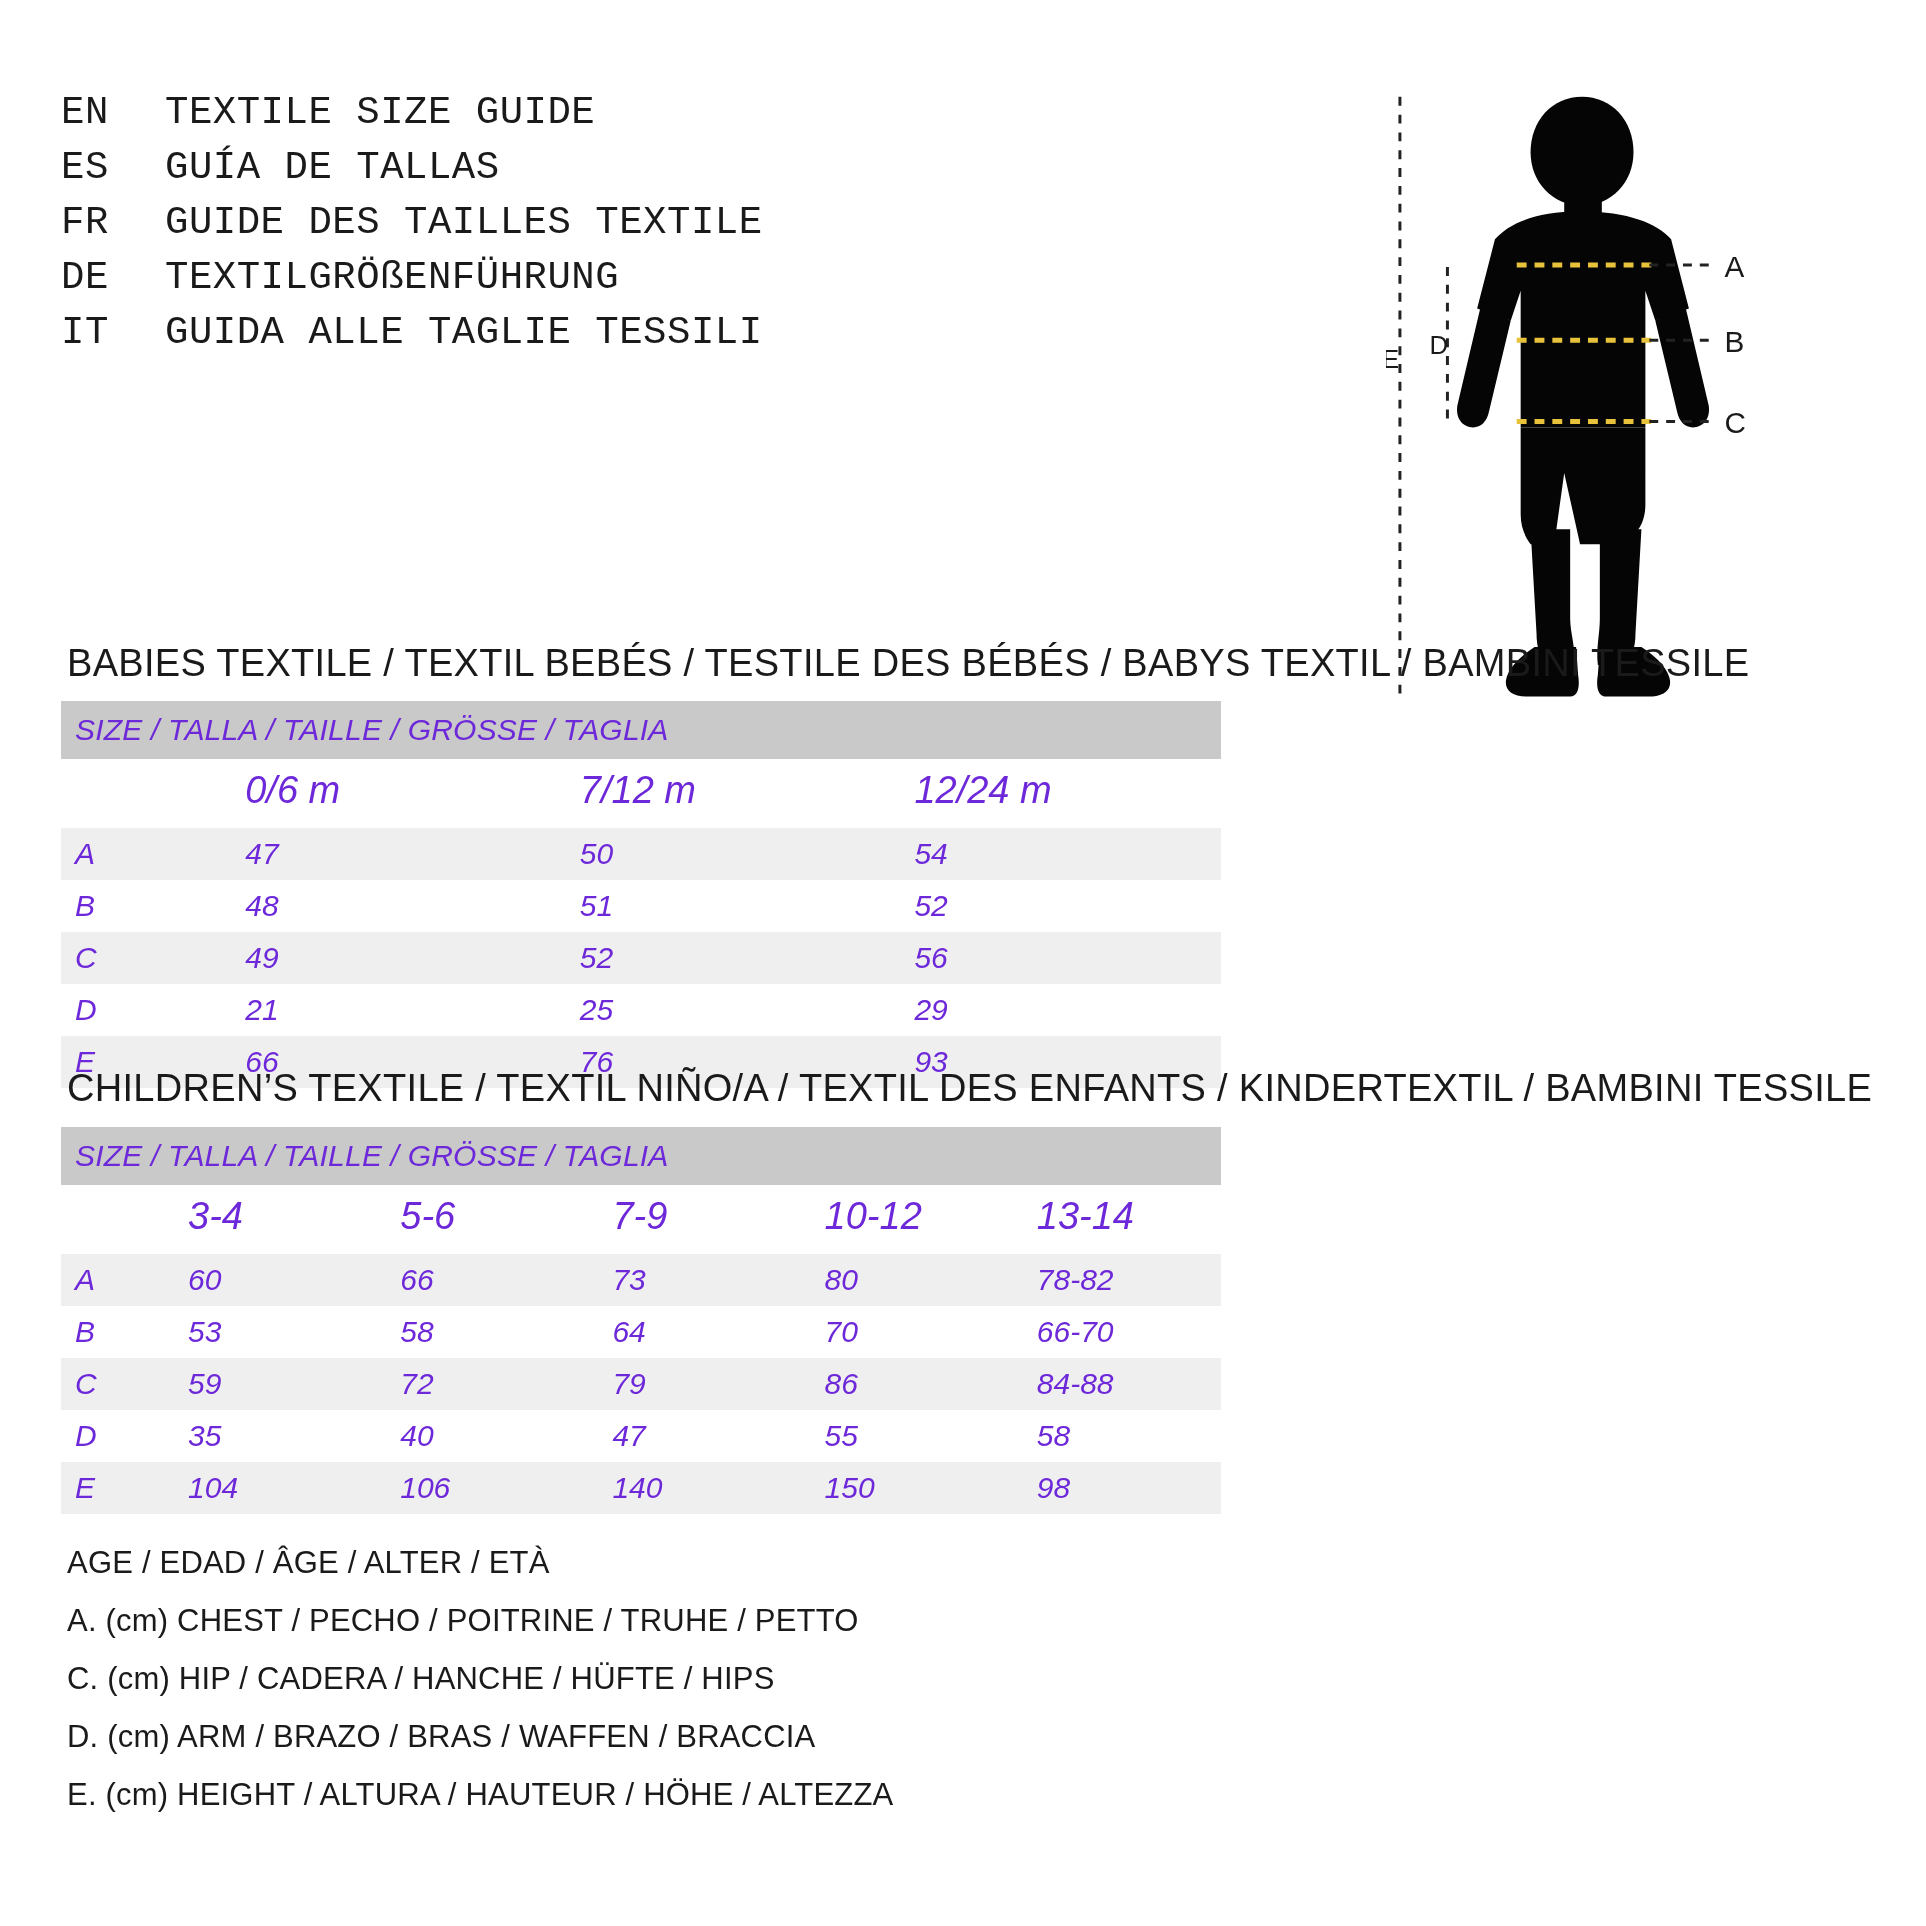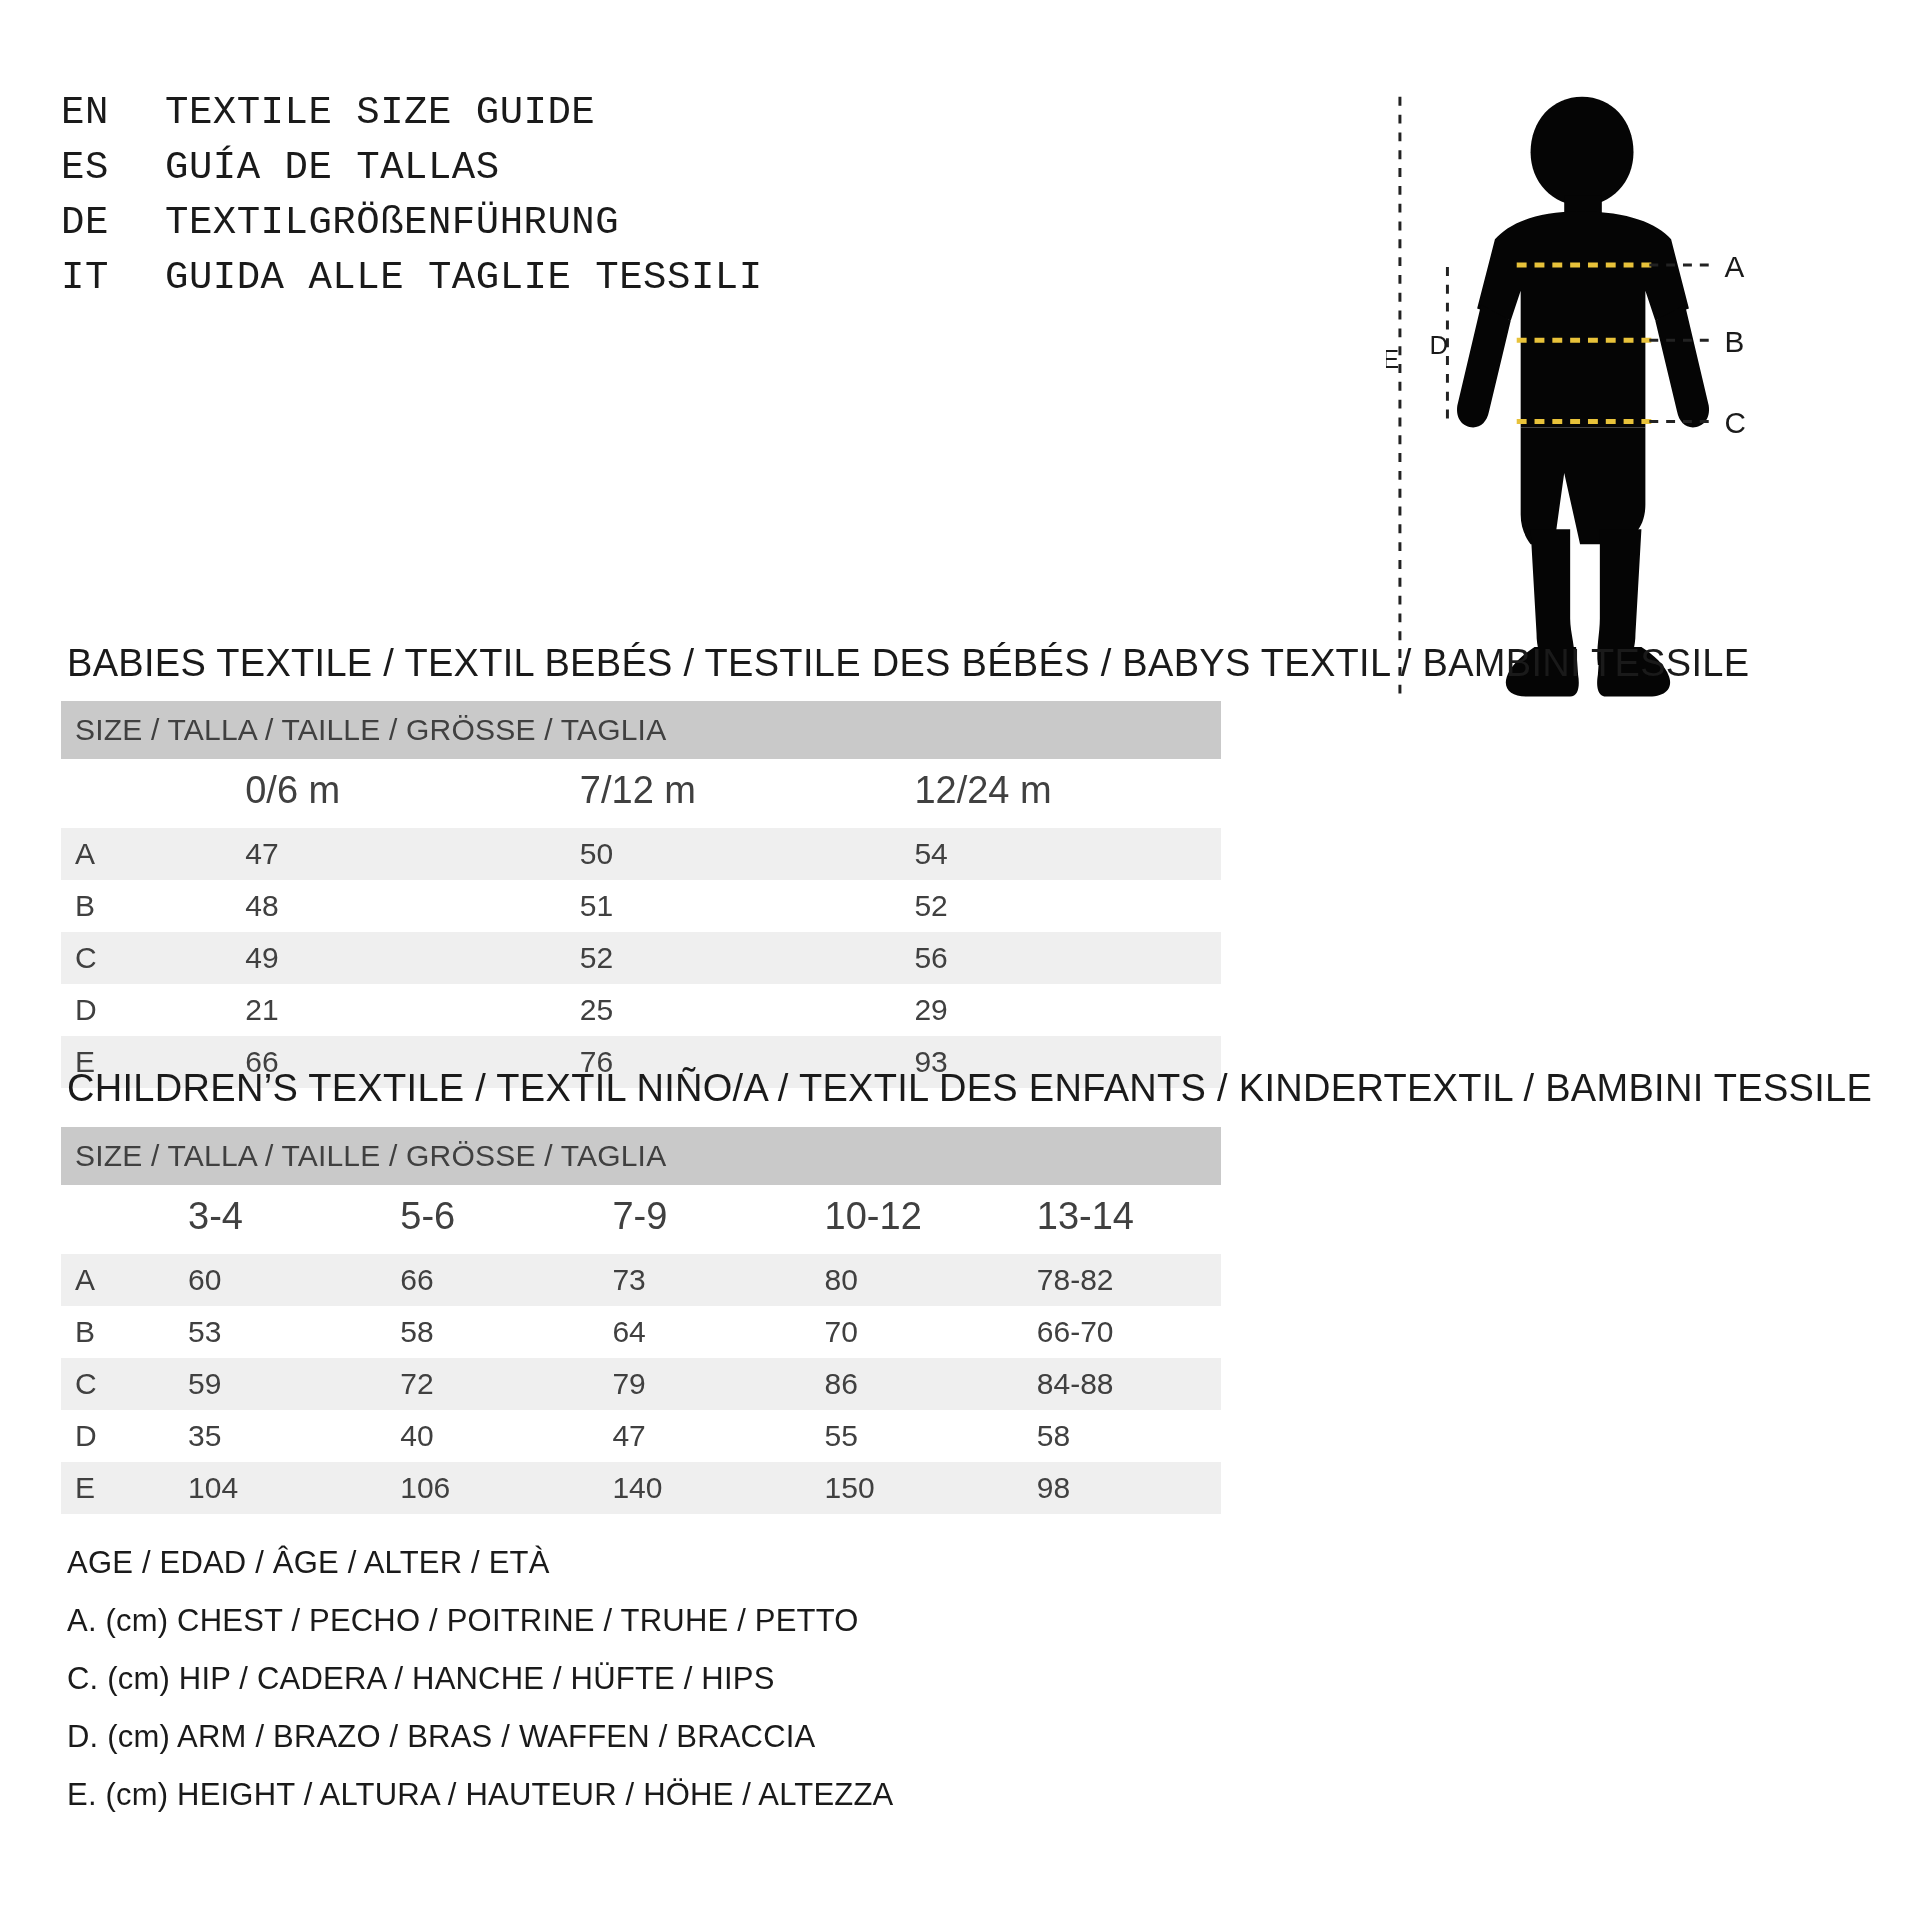--- a/index.html
+++ b/index.html
@@ -63,21 +63,22 @@
     white-space: nowrap;
   }
   #babies-title { left: 67px; top: 642px; }
   #children-title { left: 67px; top: 1067px; }
 
   
   .size-table {
     position: absolute;
     border-collapse: collapse;
     font-size: 30px;
-    color: #404040;
+    color: #6d28d9;
+    font-style: italic;
   }
   #babies-table { left: 61px; top: 701px; width: 1160px; }
   #children-table { left: 61px; top: 1127px; width: 1160px; }
 
   .size-table thead th {
     background: #c9c9c9;
     text-align: left;
     font-weight: normal;
     font-size: 30px;
     padding: 12px 0 12px 14px;
@@ -128,20 +129,24 @@
   <div class="lang-block">
     <div class="lang-row">
       <span class="lang-code">EN</span>
       <span class="lang-text">TEXTILE SIZE GUIDE</span>
     </div>
     <div class="lang-row">
       <span class="lang-code">ES</span>
       <span class="lang-text">GUÍA DE TALLAS</span>
     </div>
     <div class="lang-row">
+      <span class="lang-code">FR</span>
+      <span class="lang-text">GUIDE DES TAILLES TEXTILE</span>
+    </div>
+    <div class="lang-row">
       <span class="lang-code">DE</span>
       <span class="lang-text">TEXTILGRÖßENFÜHRUNG</span>
     </div>
     <div class="lang-row">
       <span class="lang-code">IT</span>
       <span class="lang-text">GUIDA ALLE TAGLIE TESSILI</span>
     </div>
   </div>
 
   <div class="figure-wrap">

